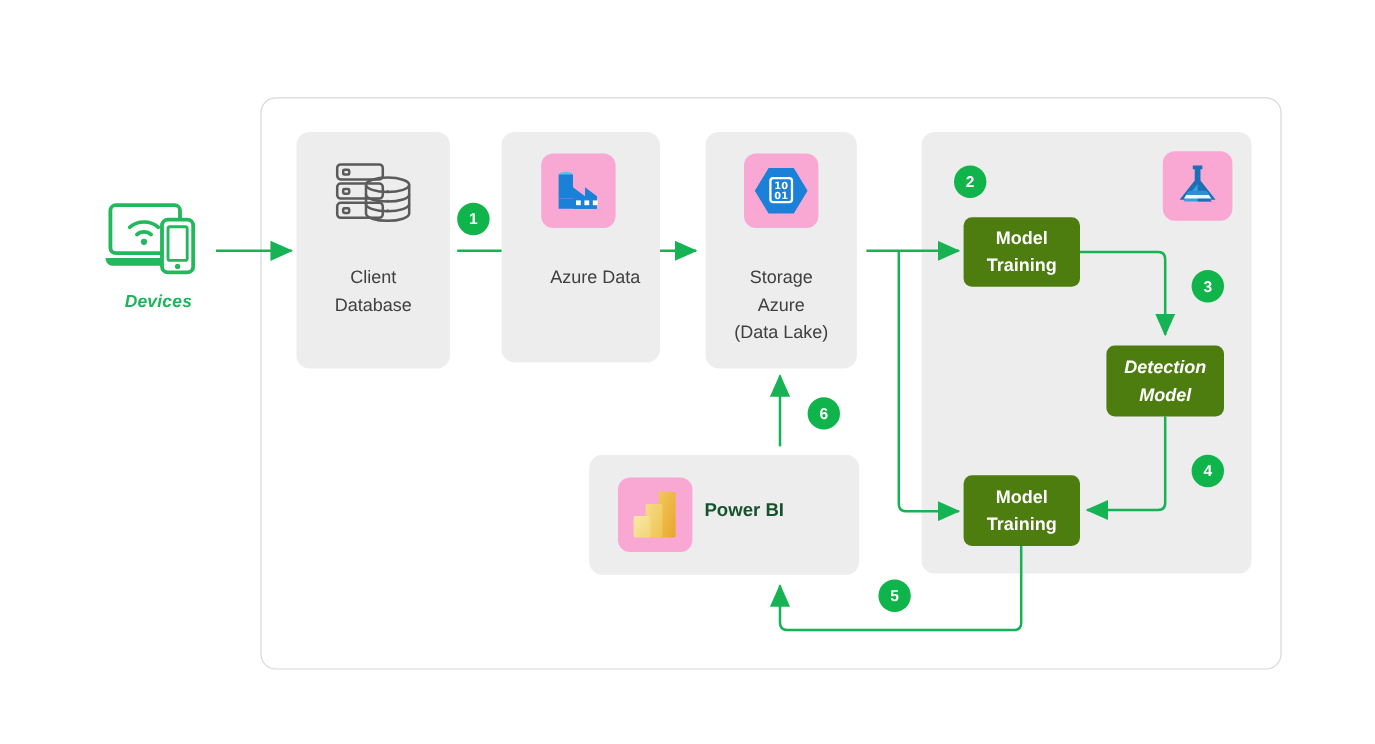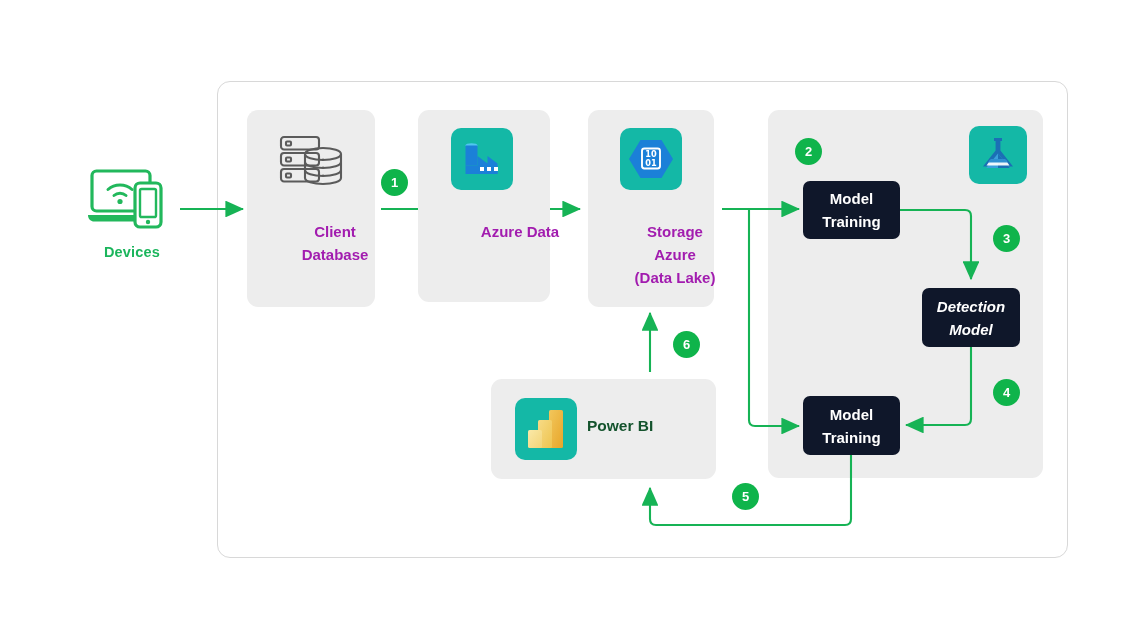--- a/index.html
+++ b/index.html
@@ -5,44 +5,44 @@
   html,body{margin:0;padding:0;background:#ffffff;}
   body{width:1146px;height:620px;position:relative;overflow:hidden;
        font-family:"Liberation Sans","DejaVu Sans",sans-serif;
        color:#1a1a1a;-webkit-font-smoothing:antialiased;}
   .abs{position:absolute;}
 
   
   #devices-group{left:86px;top:168px;width:92px;height:100px;}
   #devices-icon{width:84px;height:62px;position:relative;}
   #devices-label{position:absolute;left:0;top:76px;width:92px;text-align:center;
-      font-size:14.5px;font-weight:bold;color:#1bb55c;letter-spacing:.2px;}
+      font-size:14.5px;font-weight:bold;color:#1bb55c;letter-spacing:.2px;font-style:italic;}
 
   
   #outer-container{left:217px;top:81px;width:851px;height:477px;
       border:1.3px solid #d8d8d8;border-radius:13px;background:#fff;box-sizing:border-box;}
 
   
   .card{background:#ededed;border-radius:11px;}
   #card-client-db{left:247px;top:110px;width:128px;height:197px;}
   #card-adf{left:418px;top:110px;width:132px;height:192px;}
   #card-storage{left:588px;top:110px;width:126px;height:197px;}
   #card-ml-panel{left:768px;top:110px;width:275px;height:368px;background:#ededed;border-radius:11px;}
   #card-powerbi{left:491px;top:379px;width:225px;height:100px;}
 
   
-  .tile{background:#14b8a6;border-radius:10px;display:flex;align-items:center;
+  .tile{background:#f9a8d4;border-radius:10px;display:flex;align-items:center;
         justify-content:center;box-shadow:0 0 0 0 rgba(0,0,0,0);}
 
   
-  .caption{position:absolute;text-align:center;font-size:15px;font-weight:bold;
-      line-height:23px;color:#a21caf;padding-left:24px;}
-
-  
-  .gbox{background:#0f172a;border-radius:7px;color:#fff;display:flex;
+  .caption{position:absolute;text-align:center;font-size:15px;font-weight:normal;
+      line-height:23px;color:#404040;}
+
+  
+  .gbox{background:#4d7c0f;border-radius:7px;color:#fff;display:flex;
         align-items:center;justify-content:center;text-align:center;
         font-size:15px;font-weight:bold;line-height:23px;}
   #box-model-training-1{left:803px;top:181px;width:97px;height:58px;}
   #box-detection-model{left:922px;top:288px;width:98px;height:59px;font-style:italic;}
   #box-model-training-2{left:803px;top:396px;width:97px;height:59px;}
 
   
   .badge{width:27px;height:27px;border-radius:50%;background:#0fb44b;color:#fff;
       display:flex;align-items:center;justify-content:center;
       font-size:13px;font-weight:bold;line-height:1;}

